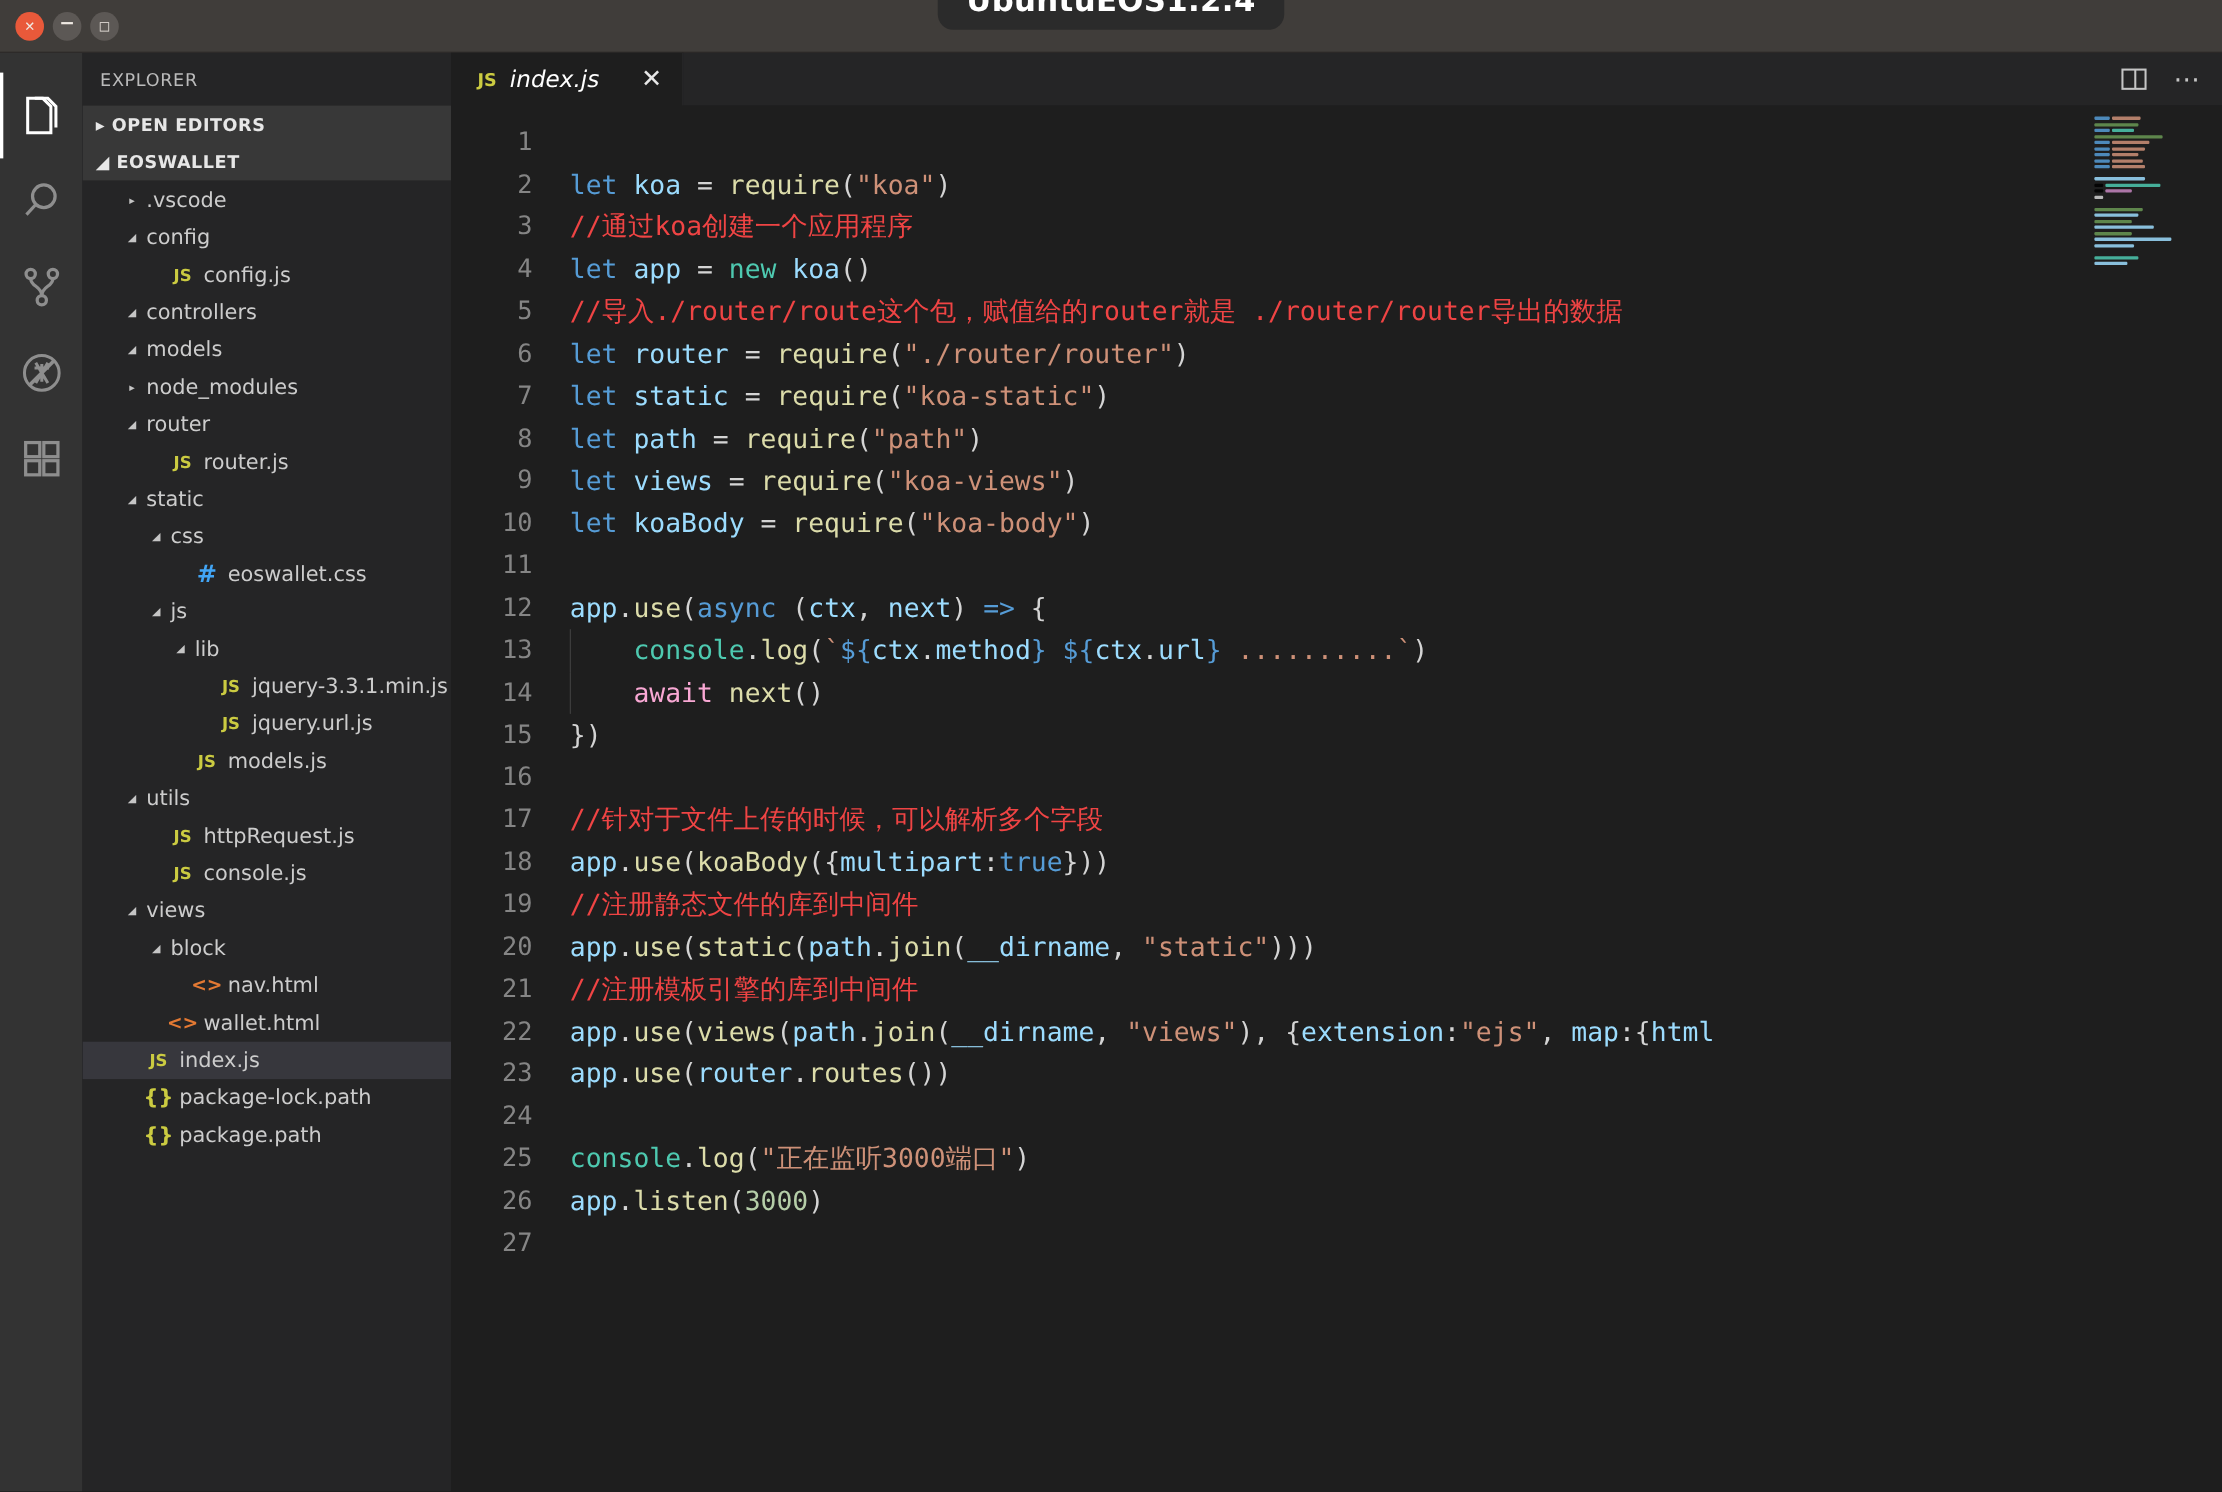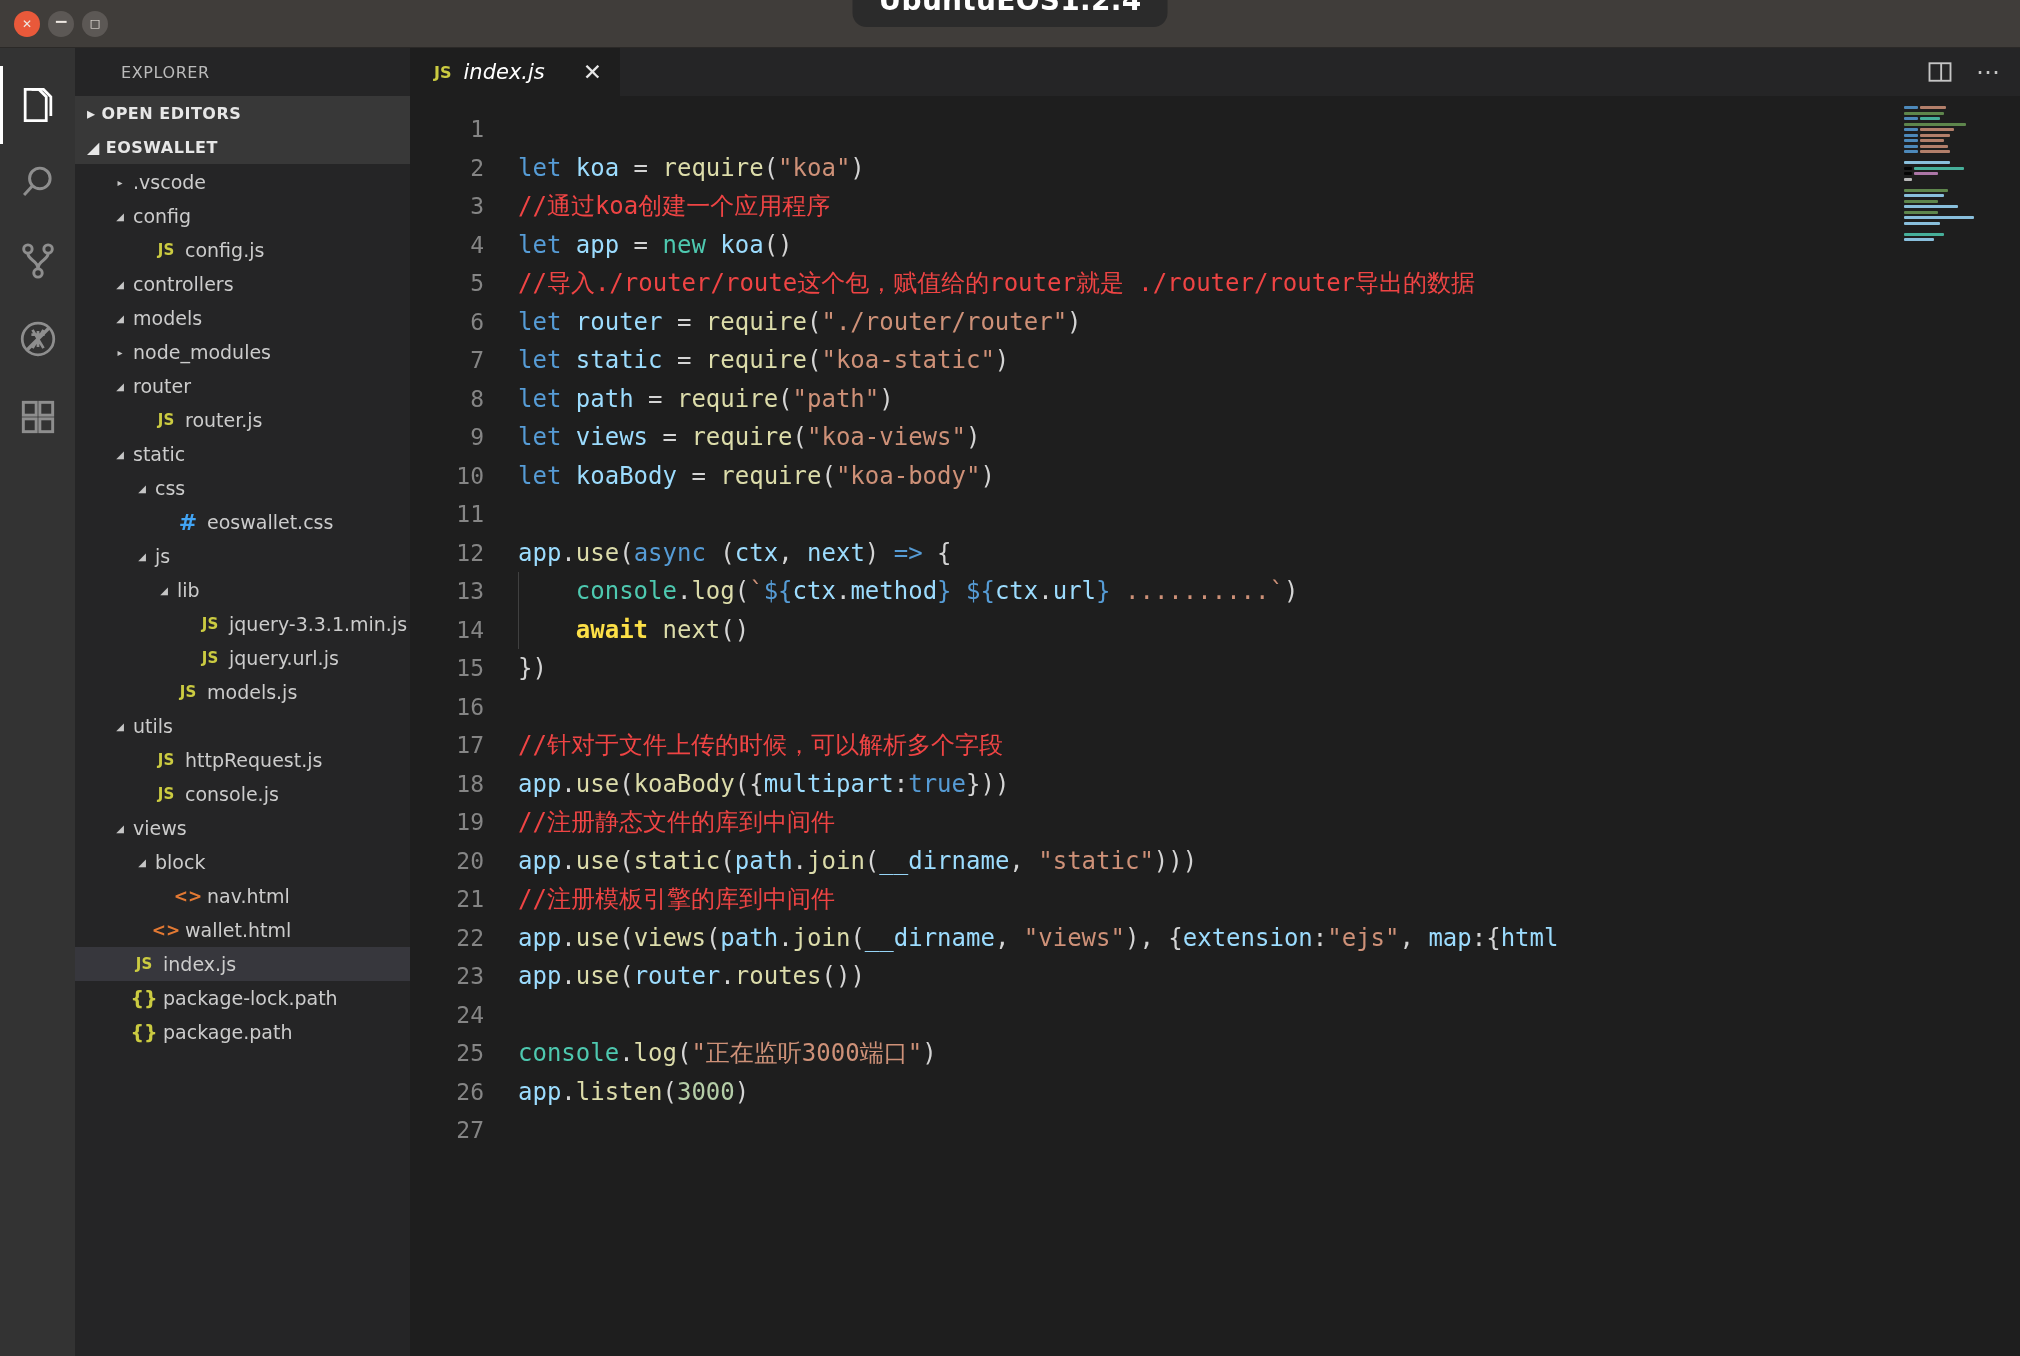--- a/index.html
+++ b/index.html
@@ -80,21 +80,21 @@
   
   .sidebar {
     width: 335px; flex: 0 0 335px;
     background: #252526;
     display: flex; flex-direction: column;
     overflow: hidden;
   }
   .sidebar-title {
     height: 48px; flex: 0 0 48px;
     display: flex; align-items: center;
-    padding-left: 46px;
+    padding-left: 16px;
     color: #bbbbbb;
     font-size: 16px; letter-spacing: 0.6px;
     text-transform: uppercase;
   }
   .section-header {
     height: 34px; flex: 0 0 34px;
     display: flex; align-items: center;
     padding-left: 12px;
     background: #383838;
     color: #e7e7e7;
@@ -186,21 +186,21 @@
     width: 1px; background: #404040;
   }
   
   .k     { color: #569cd6; }  
   .kw2   { color: #4ec9b0; }  
   .var   { color: #9cdcfe; }  
   .fn    { color: #dcdcaa; }  
   .str   { color: #ce9178; }  
   .cmt   { color: #ef4444; }  
   .op    { color: #d4d4d4; }  
-  .ctl   { color: #fde047; font-weight: bold; }  
+  .ctl   { color: #f9a8d4; }  
   .num   { color: #b5cea8; }
   .tpl   { color: #569cd6; }
 
   
   .minimap {
     width: 120px; flex: 0 0 120px;
     background: #1e1e1e;
     padding-top: 10px;
     overflow: hidden;
     position: relative;

